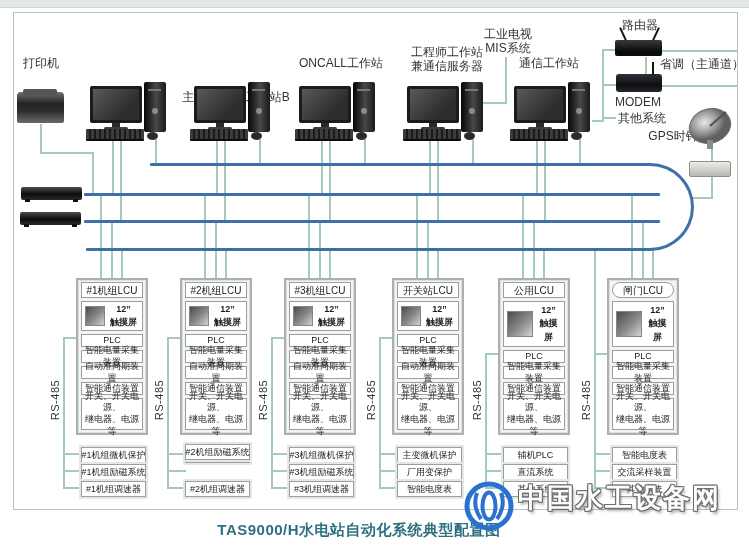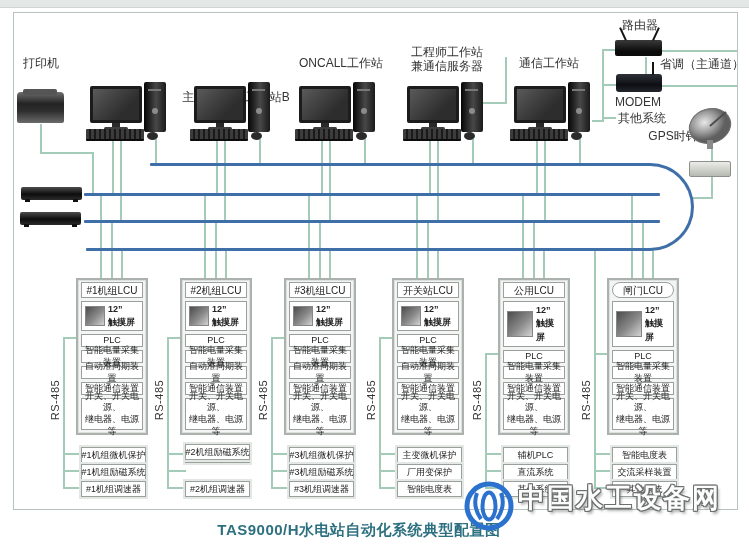--- a/index.html
+++ b/index.html
@@ -34,21 +34,21 @@
   .gpsrecv{background:linear-gradient(#ecece8,#b6b9b1);border:1px solid #8d908a;border-radius:2px;}
   
   .cabinet{position:absolute;width:72px;height:157px;background:#f3f4f3;border:2px solid #abb1ad;
            box-shadow:0 0 0 1px #dde1de inset;box-sizing:border-box;display:flex;flex-direction:column;
            gap:3px;padding:2px 3px;z-index:3;}
   .cab-row{background:#fff;border:1px solid #9aa09c;box-sizing:border-box;color:#222;font-size:9px;line-height:1.3;
            display:flex;align-items:center;justify-content:center;text-align:center;flex:0 0 auto;white-space:pre-line;}
   .cab-head{font-size:10px;}
   .screen-row{flex-direction:row;justify-content:flex-start;gap:3px;padding:0 3px;}
   .screen-sq{background:linear-gradient(135deg,#4d4d4d,#8a8a8a 55%,#d4d4d4);border:1px solid #858585;flex:0 0 auto;}
-  .screen-txt{flex:1;font-weight:bold;font-size:9px;line-height:1.5;text-align:left;}
+  .screen-txt{flex:1;font-weight:bold;font-size:9px;line-height:1.5;text-align:center;}
   .ext-box{position:absolute;width:63px;height:14px;background:#fff;border:1px solid #9aa09c;box-shadow:0 0 0 2px #e4e8e5;
            font-size:9px;color:#222;display:flex;align-items:center;justify-content:center;z-index:3;white-space:nowrap;}
   .rs-label{position:absolute;width:60px;height:14px;transform:rotate(-90deg);font-size:11px;color:#333;
             text-align:center;z-index:3;letter-spacing:0.5px;}
   
   .diagram-title{position:absolute;left:159px;top:521px;width:400px;text-align:center;font-size:15px;font-weight:bold;
                  color:#2d7080;letter-spacing:0.5px;z-index:5;}
   .wm{position:absolute;z-index:10;}
   .wm-name{left:518px;top:480px;font-size:27px;font-weight:bold;color:#fdfdfd;letter-spacing:2px;white-space:nowrap;
            text-shadow:1px 0 #6b6f6d,-1px 0 #6b6f6d,0 1px #6b6f6d,0 -1px #6b6f6d,1px 1px #6b6f6d,-1px -1px #6b6f6d,
@@ -61,20 +61,22 @@
 
 <div id="stage">
   <div class="topbar"></div>
   <div class="frame"></div>
 
   <div class="lbl" style="left:12px;top:56px;width:58px;">打印机</div>
   <div class="lbl" style="left:174px;top:64px;width:124px;margin-top:26px;">主控/操作员工作站B</div>
   <div class="lbl" style="left:288px;top:56px;width:106px;">ONCALL工作站</div>
   <div class="lbl two" style="left:401px;top:45px;width:92px;">工程师工作站
 兼通信服务器</div>
+  <div class="lbl two" style="left:477px;top:27px;width:62px;">工业电视
+MIS系统</div>
   <div class="lbl" style="left:517px;top:56px;width:64px;">通信工作站</div>
   <div class="lbl" style="left:612px;top:18px;width:56px;">路由器</div>
   <div class="lbl" style="left:660px;top:41px;width:80px;margin-top:16px;">省调（主通道）</div>
   <div class="lbl" style="left:610px;top:95px;width:56px;">MODEM</div>
   <div class="lbl" style="left:614px;top:111px;width:56px;">其他系统</div>
   <div class="lbl" style="left:645px;top:129px;width:56px;">GPS时钟</div>
 
   <div class="bus" style="left:150px;top:163px;width:472px;height:3px;"></div>
   <div class="bus" style="left:84px;top:193px;width:576px;height:3px;"></div>
   <div class="bus" style="left:84px;top:220px;width:576px;height:3px;"></div>

